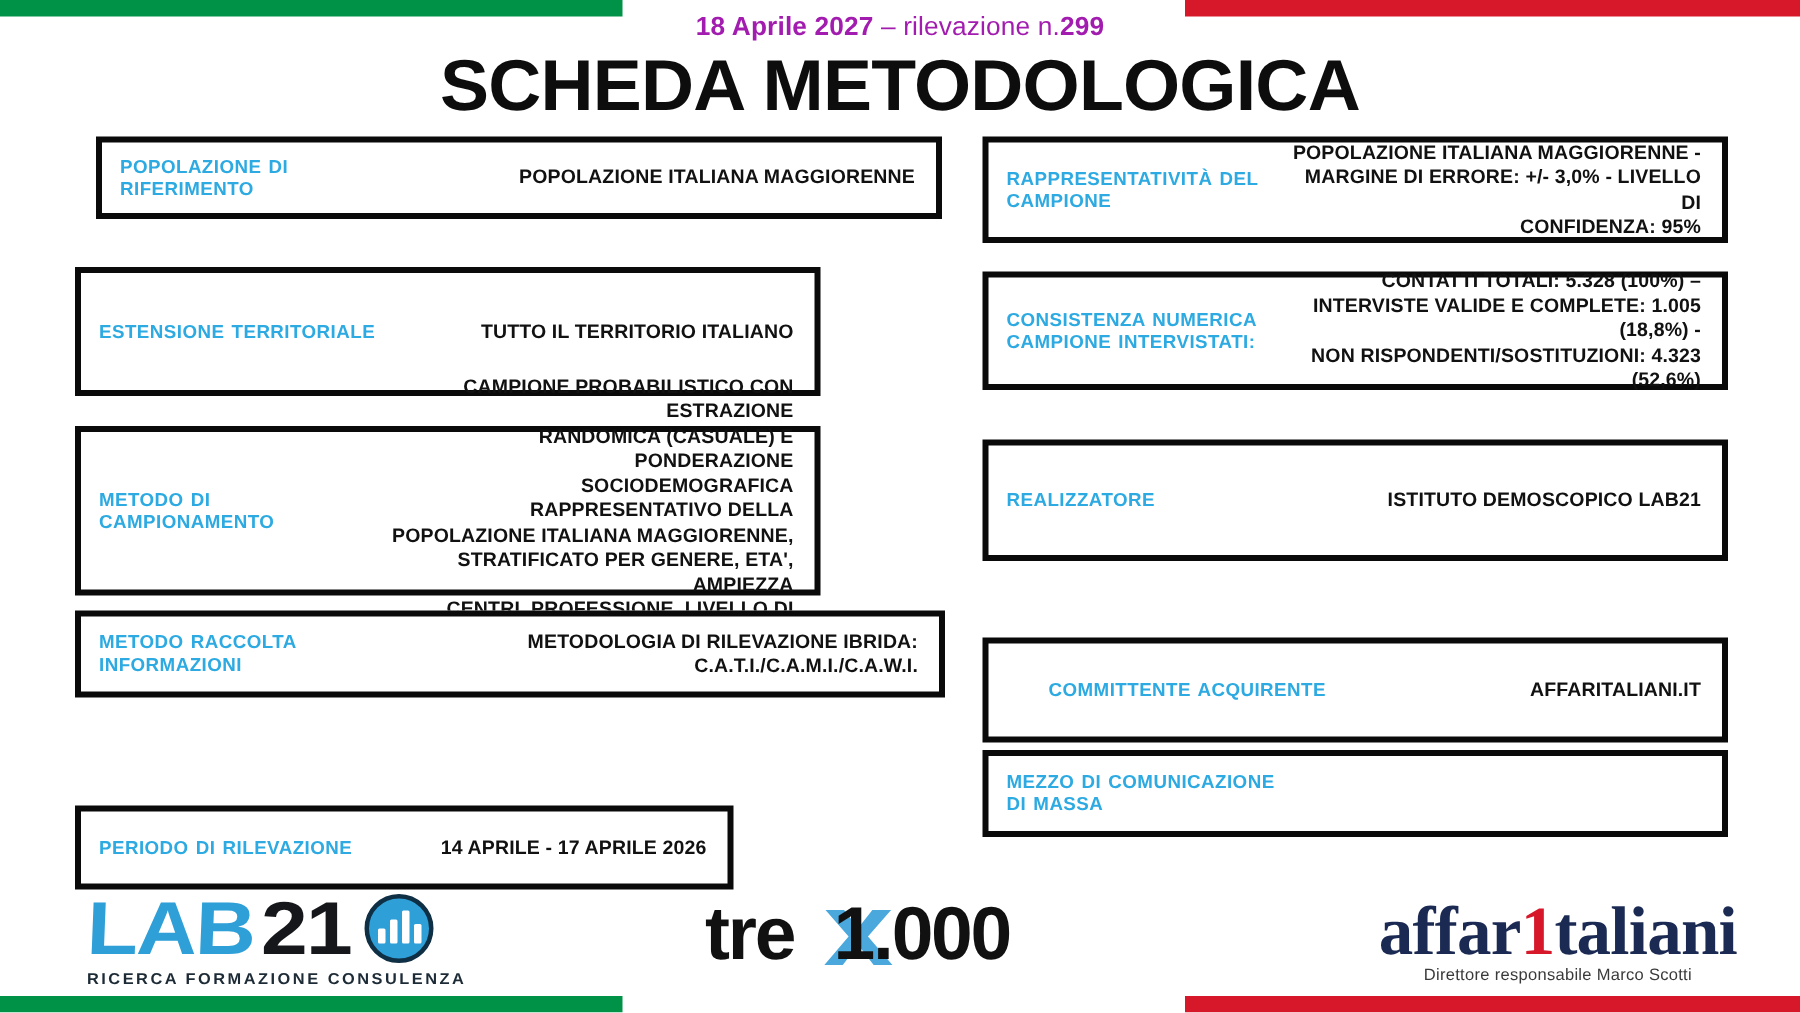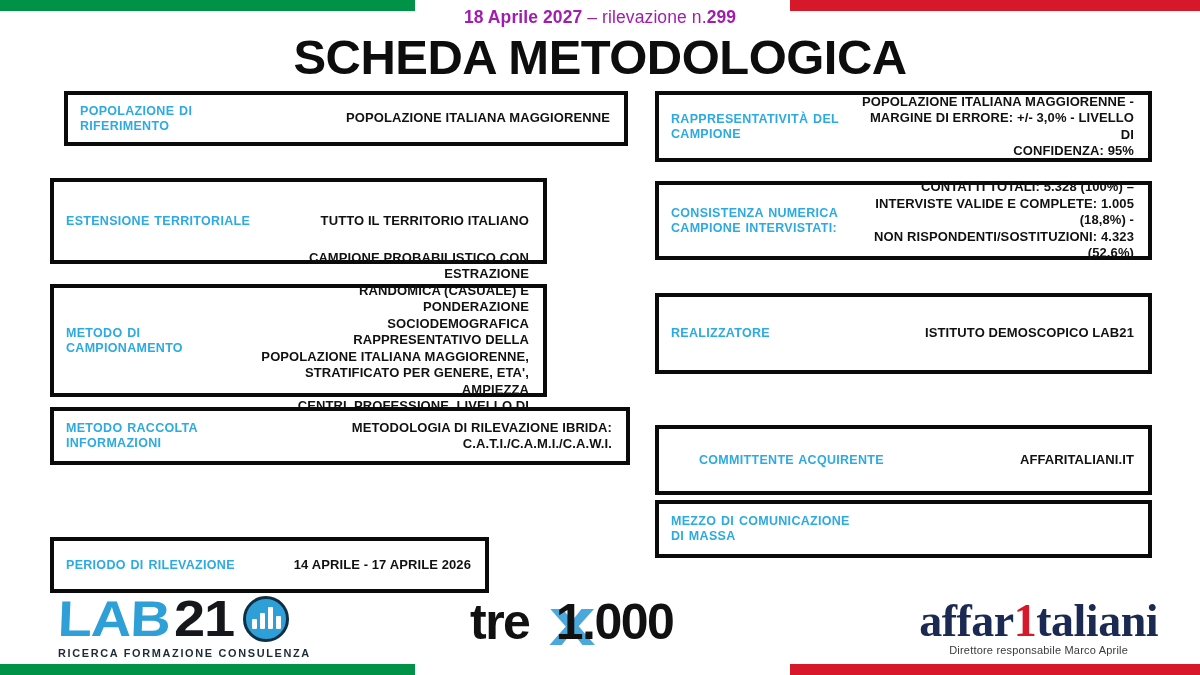--- a/index.html
+++ b/index.html
@@ -241,21 +241,21 @@
       <div class="lab21-sub">RICERCA FORMAZIONE CONSULENZA</div>
     </div>
 
     <div class="logo-tre1000">
       <span class="tre-x">x</span>
       <span class="tre-text"><span>tre</span><span class="gap">x</span><span>1.000</span></span>
     </div>
 
     <div class="logo-affari">
       <div class="affari-word"><span>affar</span><span class="one">1</span><span>taliani</span></div>
-      <div class="affari-sub">Direttore responsabile Marco Aprile</div>
+      <div class="affari-sub">Direttore responsabile Marco Scotti</div>
     </div>
 
   </div>
 
   <div class="flag-bar bottom flag-green"></div>
   <div class="flag-bar bottom flag-red"></div>
 
 </div>
 
 </body></html>

